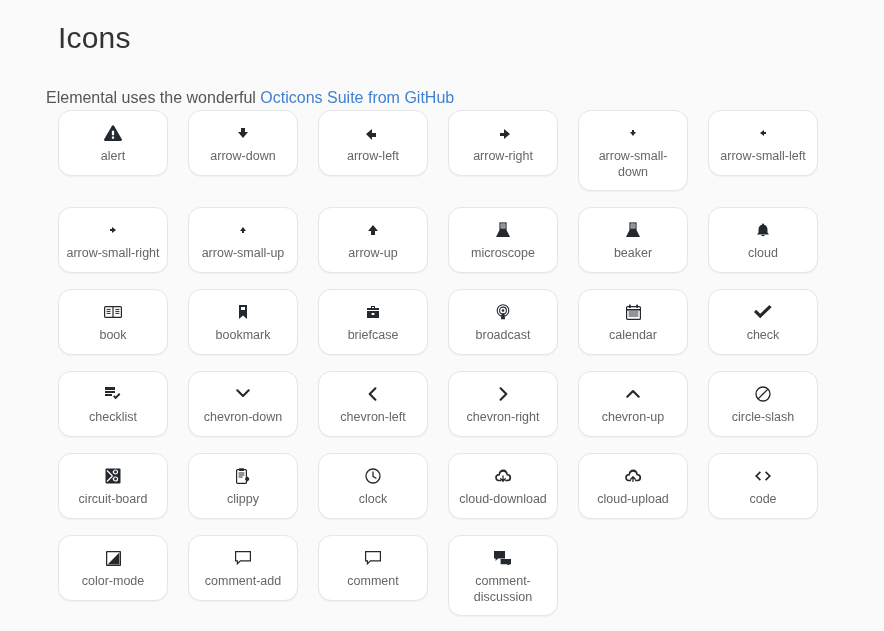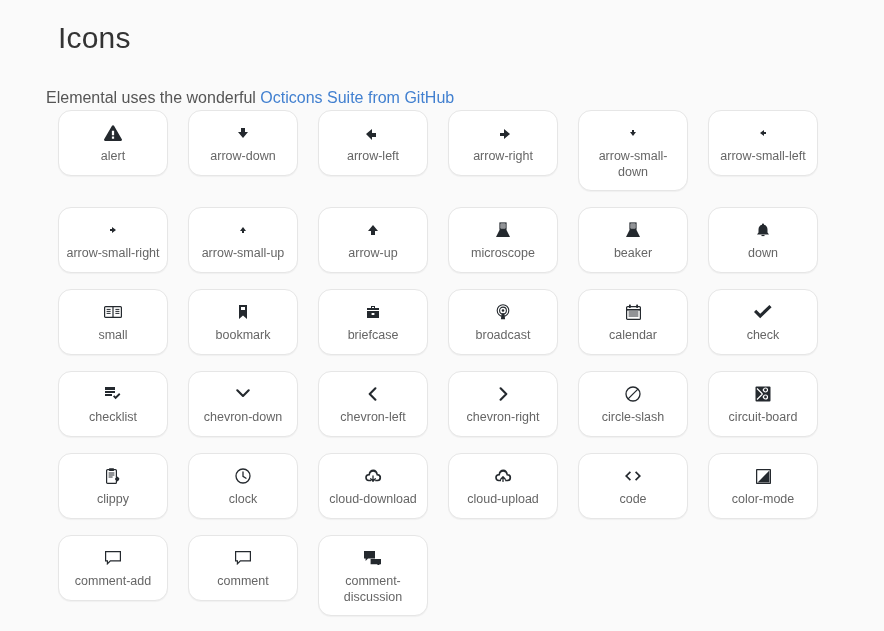--- a/index.html
+++ b/index.html
@@ -187,31 +187,31 @@
         </span>
         <span class="icon-label">beaker</span>
       </div>
       <div class="icon-card">
         <span class="icon-glyph">
           <svg width="16" height="16" viewBox="0 0 16 16">
             <path d="M8 1.5c-.55 0-1 .45-1 1v.3C4.8 3.3 3.5 5.2 3.5 7.5v3L2 12.5h12L12.5 10.5v-3c0-2.3-1.3-4.2-3.5-4.7v-.3c0-.55-.45-1-1-1z"></path>
             <path d="M6.5 13.5h3" stroke="#24292e" stroke-width="1.2"></path>
           </svg>
         </span>
-        <span class="icon-label">down</span>
+        <span class="icon-label">cloud</span>
       </div>
       <div class="icon-card">
         <span class="icon-glyph">
           <svg width="18" height="16" viewBox="0 0 18 16">
             <rect x="0.6" y="2.6" width="16.8" height="10.8" rx="1" fill="none" stroke="#24292e" stroke-width="1.2"></rect>
             <path d="M9 3v10" stroke="#24292e" stroke-width="1.2"></path>
             <path d="M2.6 5.4h4M2.6 7.4h4M2.6 9.4h4M11.4 5.4h4M11.4 7.4h4M11.4 9.4h4" stroke="#24292e" stroke-width="1"></path>
           </svg>
         </span>
-        <span class="icon-label">small</span>
+        <span class="icon-label">book</span>
       </div>
       <div class="icon-card">
         <span class="icon-glyph">
           <svg width="10" height="16" viewBox="0 0 10 16">
             <path d="M1 1h8v14L5 11.5 1 15V1z"></path>
             <path d="M3 3h4v3H3z" fill="#fff"></path>
           </svg>
         </span>
         <span class="icon-label">bookmark</span>
       </div>
@@ -284,20 +284,28 @@
       <div class="icon-card">
         <span class="icon-glyph">
           <svg width="10" height="14" viewBox="0 0 10 14">
             <path d="M2.6 1.3L8.3 7l-5.7 5.7" fill="none" stroke="#24292e" stroke-width="2.1" stroke-linecap="round" stroke-linejoin="round"></path>
           </svg>
         </span>
         <span class="icon-label">chevron-right</span>
       </div>
       <div class="icon-card">
         <span class="icon-glyph">
+          <svg width="14" height="10" viewBox="0 0 14 10">
+            <path d="M1.3 7.7L7 2l5.7 5.7" fill="none" stroke="#24292e" stroke-width="2.1" stroke-linecap="round" stroke-linejoin="round"></path>
+          </svg>
+        </span>
+        <span class="icon-label">chevron-up</span>
+      </div>
+      <div class="icon-card">
+        <span class="icon-glyph">
           <svg width="16" height="16" viewBox="0 0 16 16">
             <circle cx="8" cy="8" r="7" fill="none" stroke="#24292e" stroke-width="1.3"></circle>
             <path d="M3.1 12.9L12.9 3.1" stroke="#24292e" stroke-width="1.3"></path>
           </svg>
         </span>
         <span class="icon-label">circle-slash</span>
       </div>
       <div class="icon-card">
         <span class="icon-glyph">
           <svg width="16" height="16" viewBox="0 0 16 16">

